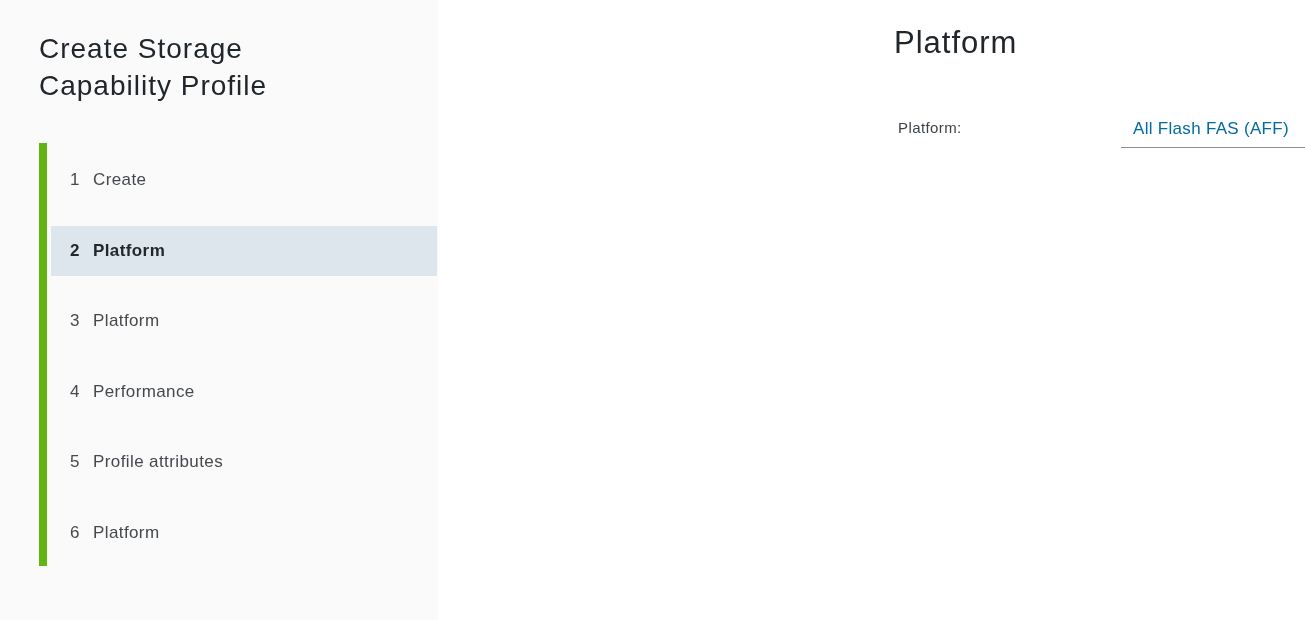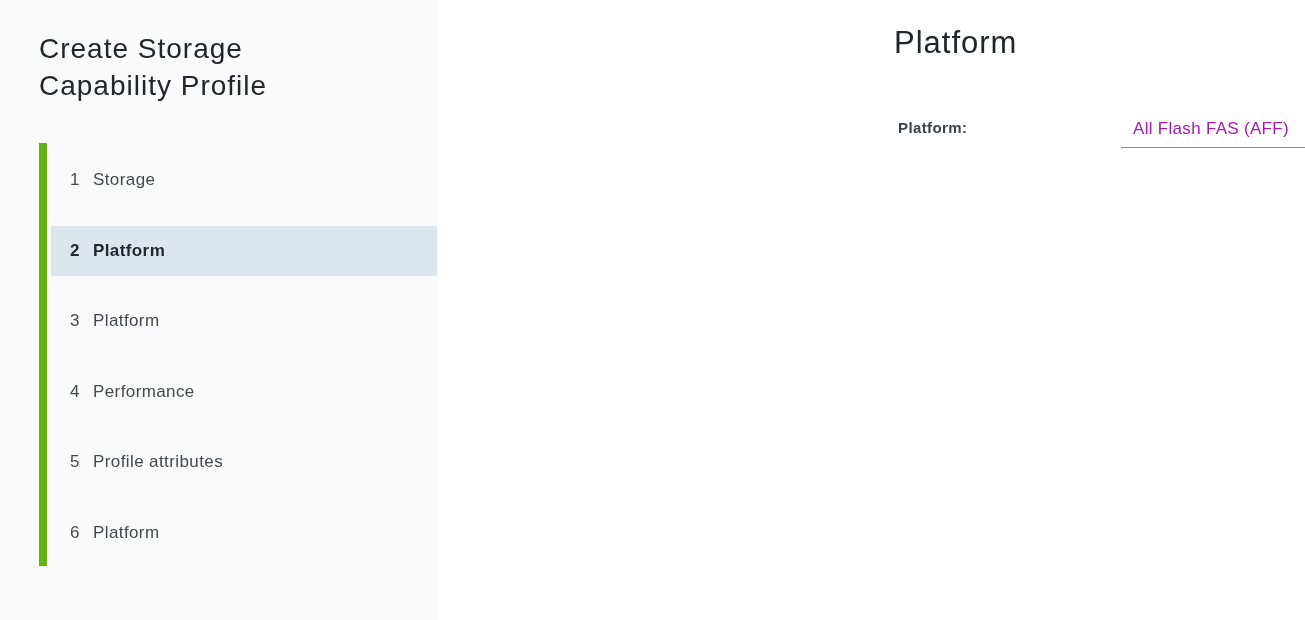--- a/index.html
+++ b/index.html
@@ -36,43 +36,43 @@
     background:#dce6ec;font-weight:700;color:#22282d;
   }
   
   .main{position:absolute;left:438px;top:0;width:867px;height:620px;background:#fff;}
   .page-heading{
     position:absolute;left:456px;top:25px;margin:0;
     font-size:31px;font-weight:300;letter-spacing:1px;color:#20262b;
   }
   .form-label{
     position:absolute;left:460px;top:119px;
-    font-size:15px;font-weight:700;letter-spacing:0.4px;color:#3c4349;text-align:center;
+    font-size:15px;font-weight:400;letter-spacing:0.4px;color:#3c4349;text-align:center;
   }
   .dropdown{
     position:absolute;left:683px;top:112px;width:437px;height:36px;
     border-bottom:1px solid #8c9196;box-sizing:border-box;
     cursor:pointer;background:transparent;
   }
   .dropdown-value{
     position:absolute;left:12px;top:7px;
-    font-size:17px;letter-spacing:0.3px;color:#a21caf;white-space:nowrap;
+    font-size:17px;letter-spacing:0.3px;color:#0369a1;white-space:nowrap;
   }
 </style>
 </head>
 <body>
 
 <aside class="sidebar">
   <h1 class="wizard-title">Create Storage Capability Profile</h1>
   <div class="accent-bar"></div>
 
   <nav class="steps">
     <div class="step">
       <span class="num">1</span>
-      <span class="lbl">Storage</span>
+      <span class="lbl">Create</span>
     </div>
     <div class="step active">
       <span class="num">2</span>
       <span class="lbl">Platform</span>
     </div>
     <div class="step">
       <span class="num">3</span>
       <span class="lbl">Platform</span>
     </div>
     <div class="step">

